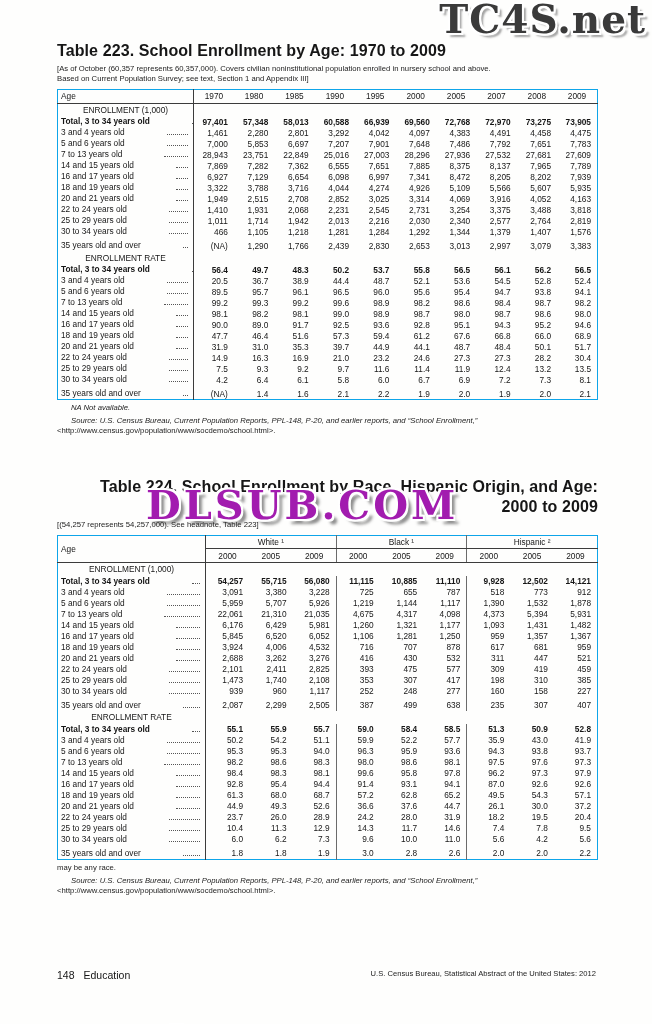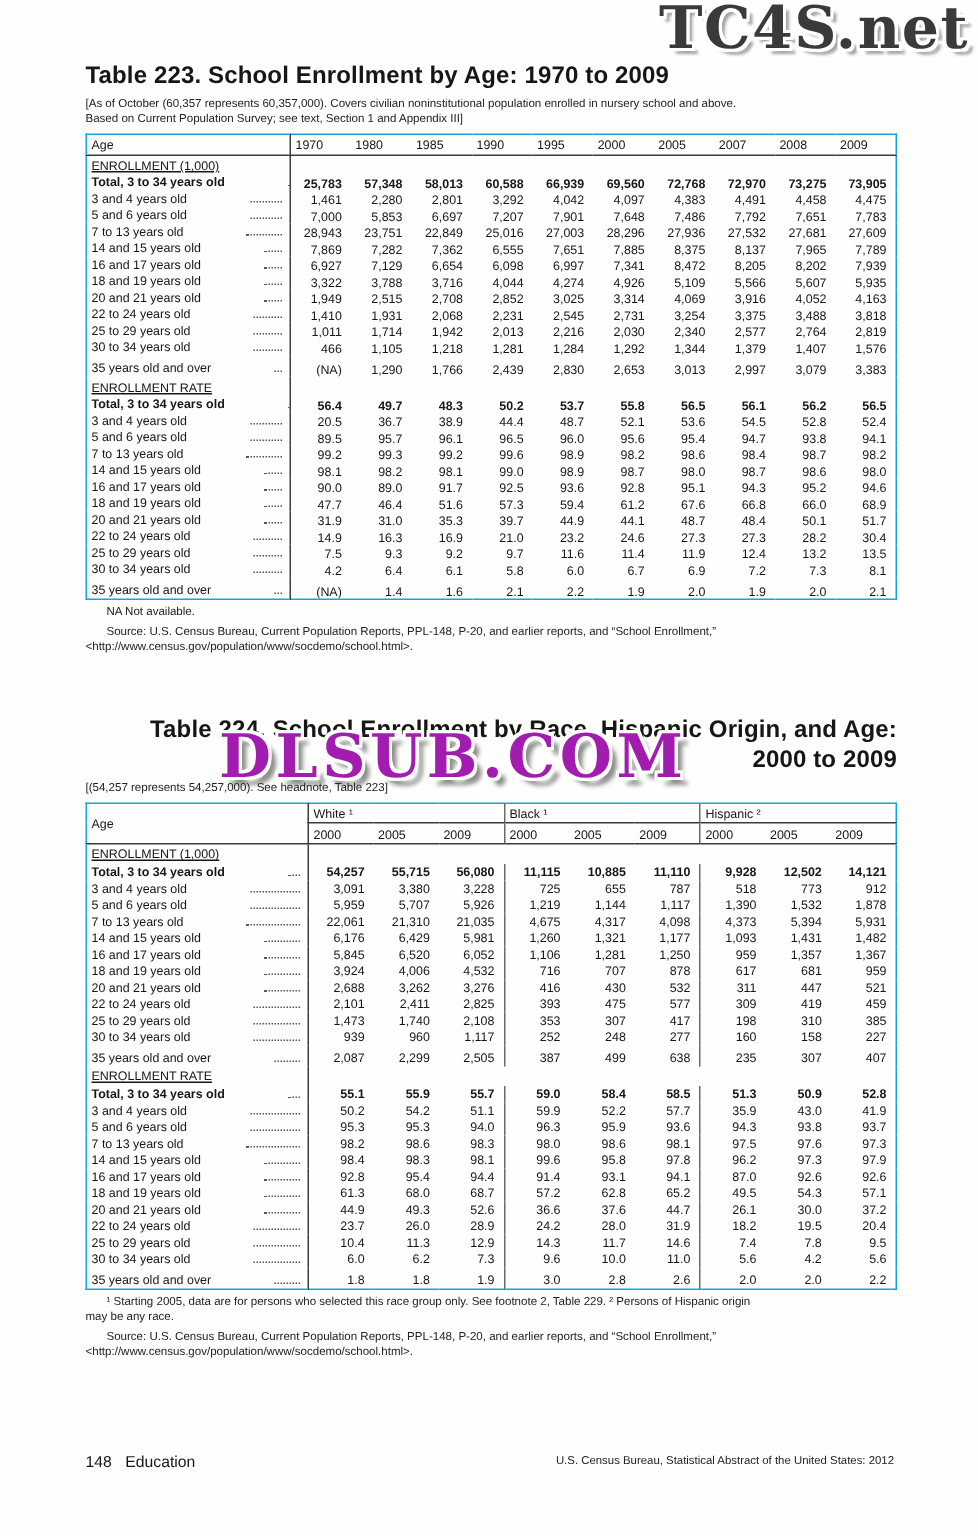--- a/index.html
+++ b/index.html
@@ -6,36 +6,36 @@
   html,body{margin:0;padding:0;background:#ffffff;}
   .page{position:relative;width:652px;height:1024px;background:#fefefd;overflow:hidden;
         font-family:"Liberation Sans",sans-serif;color:#161616;}
   .content{position:absolute;left:57px;top:0;width:541px;}
   .t-title{margin:41px 0 0 0;font-size:16px;font-weight:bold;letter-spacing:.1px;line-height:1.25;}
   .t-title2{text-align:right;}
   .headnote{margin-top:3px;font-size:7.7px;line-height:1.28;color:#222;}
   table{border-collapse:collapse;table-layout:fixed;width:100%;margin-top:5px;
         border:1px solid #0ea5e9;font-size:8.3px;color:#161616;}
   th,td{padding:0 3px;height:11px;overflow:hidden;white-space:nowrap;font-weight:normal;}
-  thead th{border-bottom:1px solid #3c3c3c;text-align:left;height:14px;vertical-align:middle;}
+  thead th{border-bottom:1px solid #3c3c3c;text-align:center;height:14px;vertical-align:middle;}
   #t223 .stub{width:136px;}
   #t224 .stub{width:148px;}
   .stub{border-right:1px solid #3c3c3c;text-align:left;}
   .gh{height:13px;}
   .gs{border-left:1px solid #6b6b6b;}
   .num{text-align:right;padding-right:6px;}
   .secrow td{height:13px;}
-  .sec{text-decoration:underline;}
+  .sec{text-align:center;}
   .b td{font-weight:bold;}
   .gap td{padding-top:3px;height:14px;}
   .sw{display:flex;gap:39px;}
   .sw span{line-height:11px;}
   .dots{flex:1;min-width:4px;border-bottom:1px dotted #555;margin:0 2px 3px 3px;align-self:flex-end;}
   .note{margin-top:3px;font-size:7.7px;line-height:1.3;color:#222;}
-  .indent{padding-left:14px;}
+  .indent{padding-left:14px;font-style:italic;}
   .footer-left{position:absolute;left:57px;top:969px;font-size:10.5px;color:#161616;}
   .footer-left .fsec{margin-left:9px;}
   .footer-right{position:absolute;right:56px;top:969px;font-size:7.6px;color:#222;}
   .wm{position:absolute;font-family:"DejaVu Serif",serif;font-weight:bold;white-space:nowrap;z-index:9;}
   .wm-top{top:-4px;right:6px;font-size:39px;letter-spacing:1px;color:#3a3a3a;
     text-shadow:-2px -2px 0 #fff,2px -2px 0 #fff,-2px 2px 0 #fff,2px 2px 0 #fff,0 -2px 0 #fff,0 2px 0 #fff,-2px 0 0 #fff,2px 0 0 #fff,4px 4px 2px rgba(90,90,90,.55);}
   .wm-mid{top:481px;left:146px;font-size:40px;letter-spacing:3px;color:#a21caf;
     text-shadow:-2px -2px 0 #fff,2px -2px 0 #fff,-2px 2px 0 #fff,2px 2px 0 #fff,0 -2px 0 #fff,0 2px 0 #fff,-2px 0 0 #fff,2px 0 0 #fff,5px 5px 3px rgba(50,50,50,.55);}
   .wm-bottom{top:971px;left:50%;transform:translateX(-50%);font-size:45px;letter-spacing:1px;color:#c3120f;
     text-shadow:-2px -2px 0 #fff,2px -2px 0 #fff,-2px 2px 0 #fff,2px 2px 0 #fff,0 -2px 0 #fff,0 2px 0 #fff,-2px 0 0 #fff,2px 0 0 #fff,5px 5px 3px rgba(50,50,50,.55);margin-top:46px;}
@@ -73,21 +73,21 @@
             <td class="stub sec">ENROLLMENT (1,000)</td>
             <td colspan="10"></td>
           </tr>
           <tr class="b ">
             <td class="stub">
               <div class="sw">
                 <span>Total, 3 to 34 years old</span>
                 <i class="dots"></i>
               </div>
             </td>
-            <td class="num">25,783</td>
+            <td class="num">97,401</td>
             <td class="num">57,348</td>
             <td class="num">58,013</td>
             <td class="num">60,588</td>
             <td class="num">66,939</td>
             <td class="num">69,560</td>
             <td class="num">72,768</td>
             <td class="num">72,970</td>
             <td class="num">73,275</td>
             <td class="num">73,905</td>
           </tr>
@@ -958,21 +958,20 @@
             <td class="num">2.8</td>
             <td class="num">2.6</td>
             <td class="num gs">2.0</td>
             <td class="num">2.0</td>
             <td class="num">2.2</td>
           </tr>
         </tbody>
     </table>
 
     <div class="note">
-      <div class="indent">¹ Starting 2005, data are for persons who selected this race group only. See footnote 2, Table 229. ² Persons of Hispanic origin</div>
       <div>may be any race.</div>
     </div>
     <div class="note">
       <div class="indent">Source: U.S. Census Bureau, Current Population Reports, PPL-148, P-20, and earlier reports, and “School Enrollment,”</div>
       <div>&lt;http://www.census.gov/population/www/socdemo/school.html&gt;.</div>
     </div>
 
   </div>
 
   <div class="footer-left">

